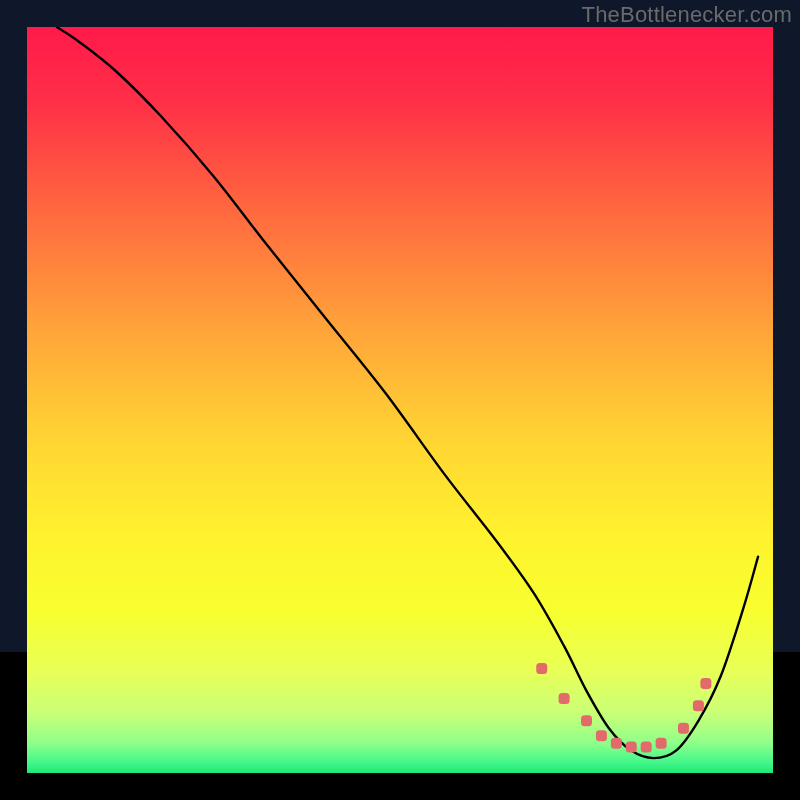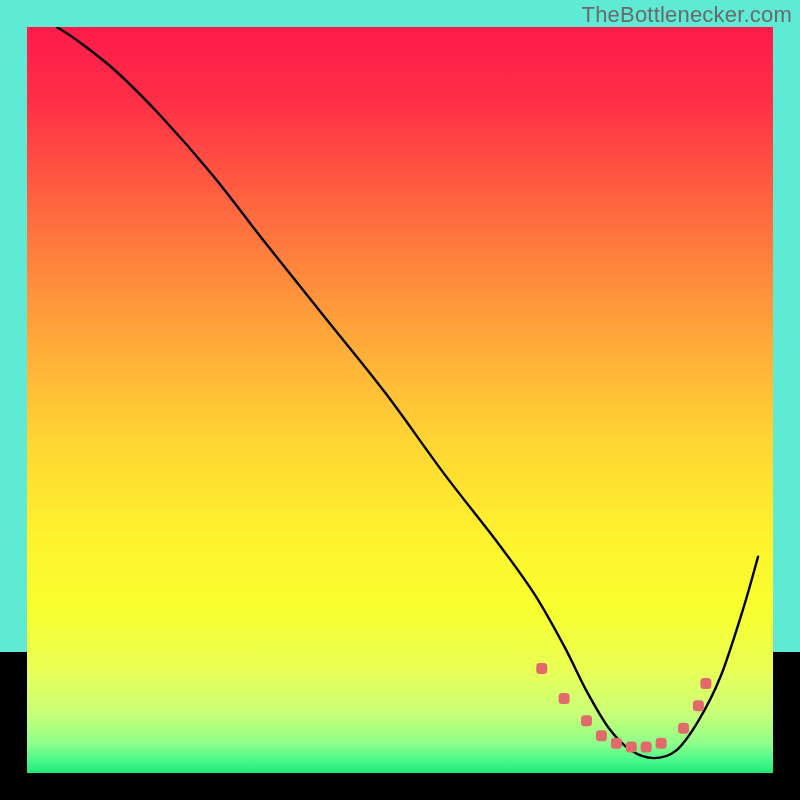--- a/index.html
+++ b/index.html
@@ -8,21 +8,21 @@
     width: 800px;
     height: 800px;
     background: #000;
     overflow: hidden;
     font-family: Arial, Helvetica, sans-serif;
   }
   .wrap {
     position: relative;
     width: 800px;
     height: 652px;
-    background: #5eead4;
+    background: #0f172a;
   }
   .watermark {
     position: absolute;
     top: 2px;
     right: 8px;
     color: #6a6a6a;
     font-size: 22px;
     font-weight: 500;
     letter-spacing: 0.2px;
     z-index: 3;

